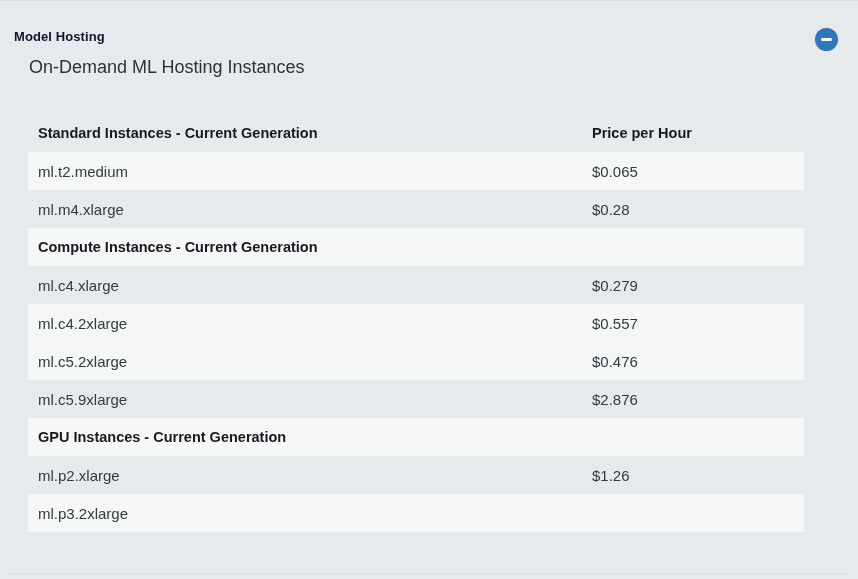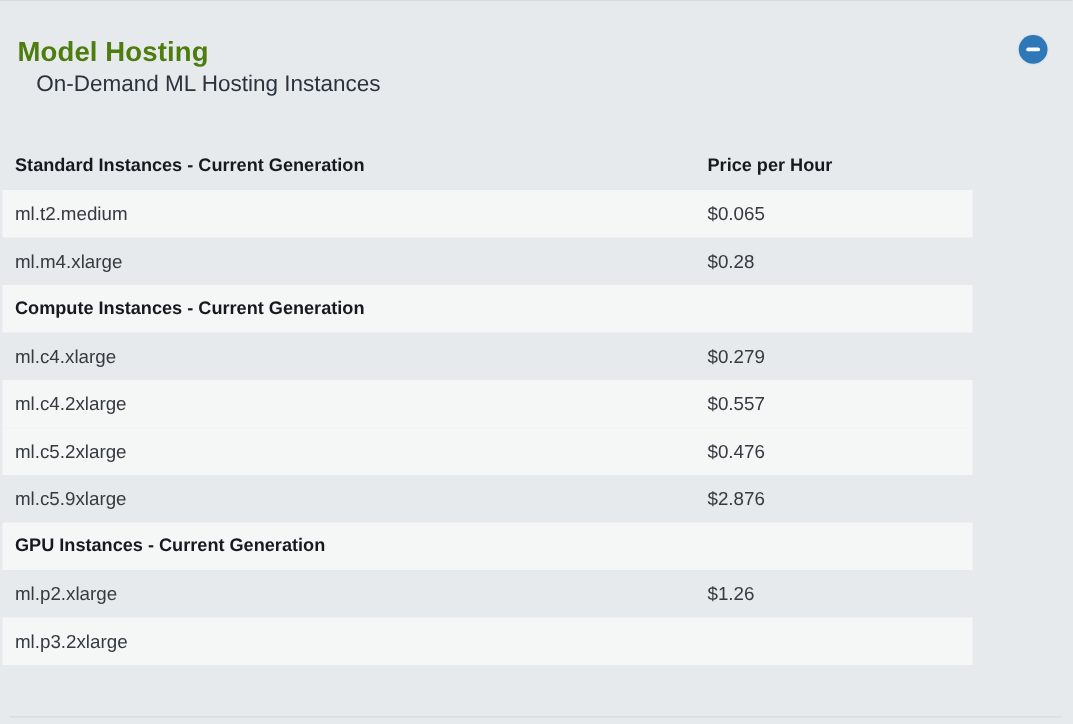--- a/index.html
+++ b/index.html
@@ -8,21 +8,21 @@
     position: relative;
     overflow: hidden;
     background: #e7eaed;
     border-top: 1px solid #dadde0;
     box-sizing: border-box;
     font-family: "Liberation Sans", sans-serif;
     -webkit-font-smoothing: antialiased;
   }
   .page-title {
     position: absolute; left: 14px; top: 28px;
-    font-size: 22px; font-weight: bold; color: #4d7c0f;
+    font-size: 13px; font-weight: bold; color: #0f172a;
     letter-spacing: 0.1px;
   }
   .page-subtitle {
     position: absolute; left: 14px; top: 56px;
     font-size: 18px; font-weight: 400; color: #2a333d; margin-left: 15px;
   }
   .collapse-btn {
     position: absolute; left: 815px; top: 27px;
     width: 23px; height: 23px;
     border-radius: 50%;
@@ -32,21 +32,21 @@
     display: flex; align-items: center; justify-content: center;
     box-shadow: 0 0 0 1px rgba(0,0,0,0.03);
   }
   .minus-bar {
     width: 11px; height: 3.5px;
     background: #ffffff;
     border-radius: 2px;
     display: block;
   }
   .pricing-table {
-    position: absolute; left: 2px; top: 113px;
+    position: absolute; left: 28px; top: 113px;
     width: 776px;
   }
   .row {
     height: 38px;
     display: flex;
     align-items: center;
     font-size: 15px;
     color: #333a40;
     background: transparent;
   }

